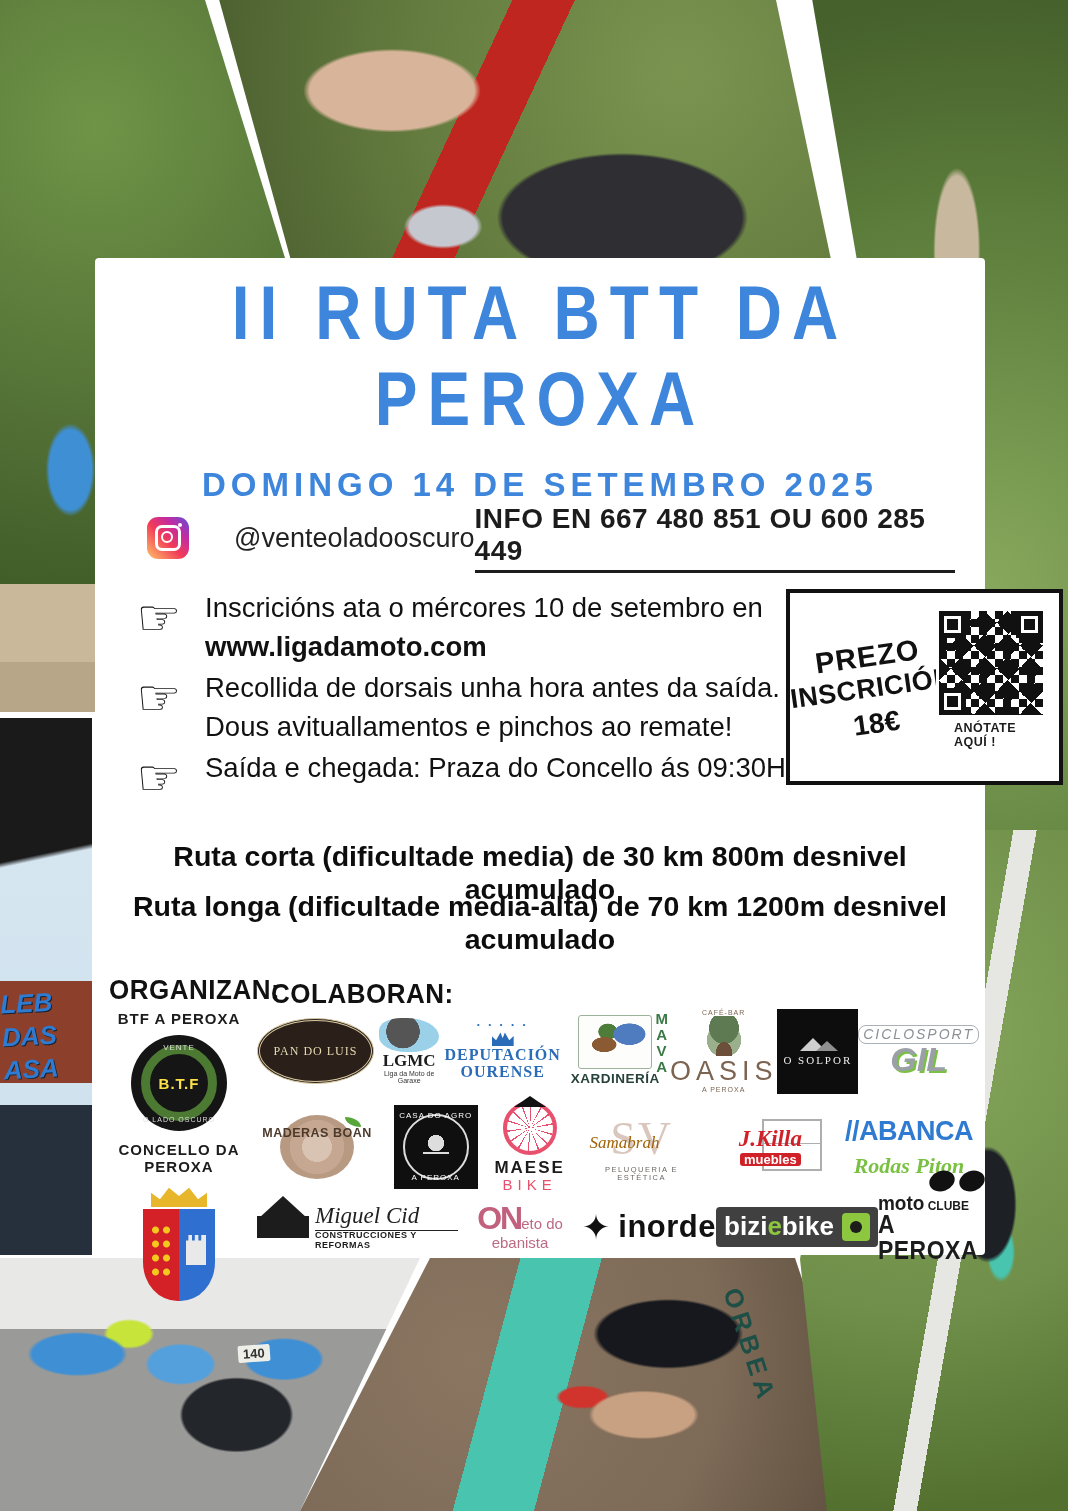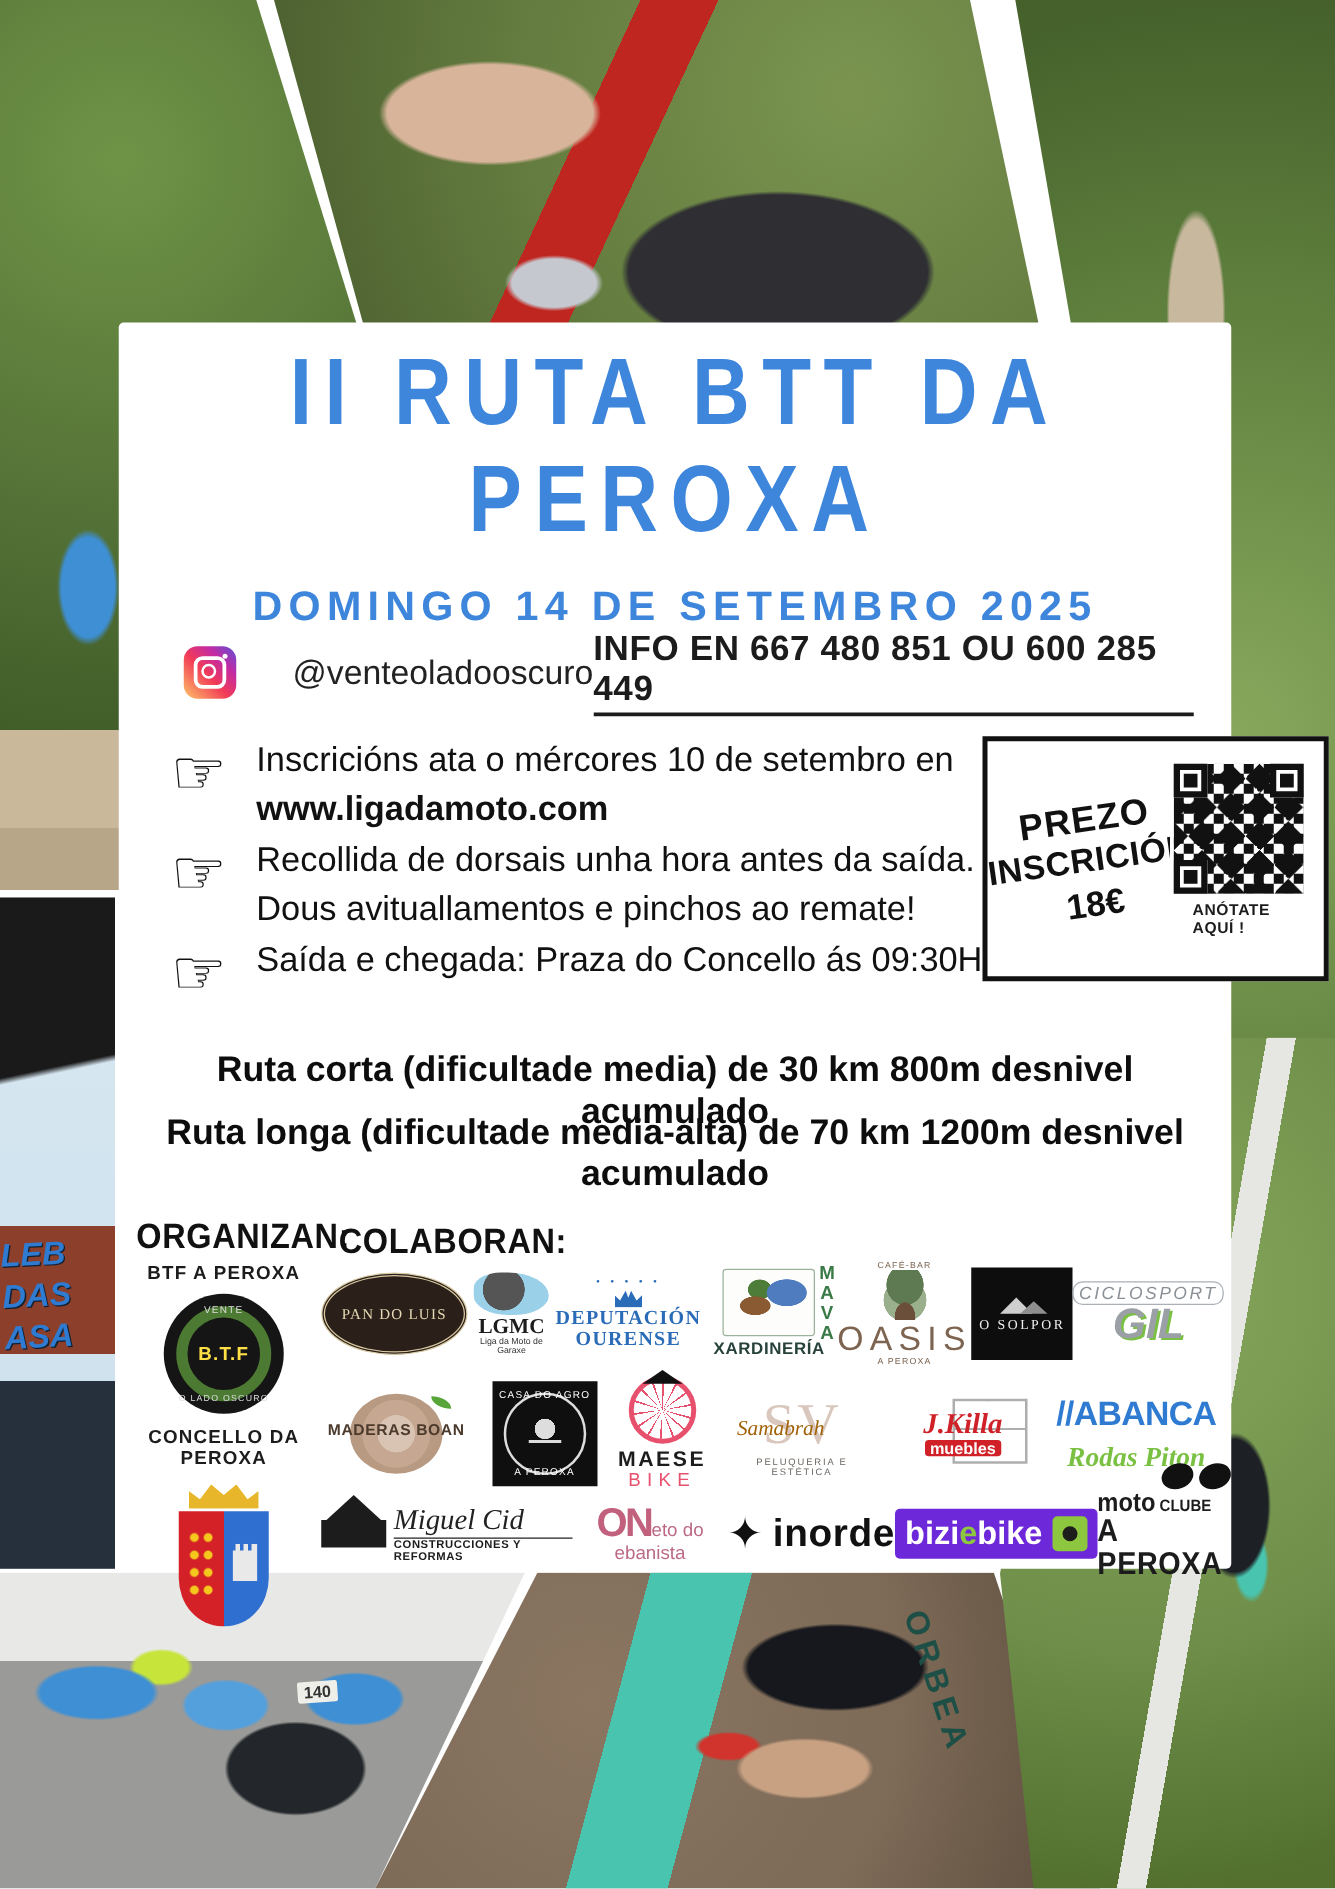--- a/index.html
+++ b/index.html
@@ -138,36 +138,36 @@
   .mava .nm{font-size:13.5px;font-weight:bold;color:#26423a;letter-spacing:0.5px;margin-top:3px;}
   .mava .vert{position:absolute;right:2px;top:-4px;font-size:15px;font-weight:bold;color:#3a7a46;
     display:flex;flex-direction:column;line-height:1.05;}
   .oasis .palm{width:52px;height:40px;margin:0 auto;
     background:
       radial-gradient(ellipse at 50% 95%, #6b4f3a 0 22%, rgba(0,0,0,0) 23%),
       radial-gradient(ellipse at 50% 30%, #5e7a52 0 40%, rgba(0,0,0,0) 41%),
       radial-gradient(circle at 50% 60%, #9ab08c 0 48%, rgba(0,0,0,0) 49%);}
   .oasis .nm{font-size:27px;color:#7d6450;letter-spacing:5px;margin-top:1px;}
   .oasis .side{font-size:7px;color:#7d6450;letter-spacing:1px;}
-  .solpor{width:86px;height:74px;background:#0d0d0d;color:#eee;display:flex;flex-direction:column;
+  .solpor{width:86px;height:85px;background:#0d0d0d;color:#eee;display:flex;flex-direction:column;
     align-items:center;justify-content:center;}
   .solpor .mts{width:44px;height:16px;background:#0d0d0d;position:relative;}
   .solpor .mts:before{content:"";position:absolute;left:4px;bottom:0;border-left:13px solid rgba(0,0,0,0);
     border-right:13px solid rgba(0,0,0,0);border-bottom:13px solid #cfcfcf;}
   .solpor .mts:after{content:"";position:absolute;right:2px;bottom:0;border-left:11px solid rgba(0,0,0,0);
     border-right:11px solid rgba(0,0,0,0);border-bottom:10px solid #8f8f8f;}
   .solpor .nm{font-size:11px;letter-spacing:2px;margin-top:4px;font-family:"Liberation Serif",serif;}
   .gil{font-style:italic;color:#8a9096;}
   .gil .c{font-size:14px;letter-spacing:2px;border:1px solid #aab0b6;padding:1px 4px;border-radius:8px;}
   .gil .g{font-size:34px;font-weight:bold;color:#9aa0a6;text-shadow:2px 2px 0 #7ac043;margin-top:-2px;}
   .maderas{position:relative;width:120px;}
   .maderas .slice{width:74px;height:64px;margin:0 auto;border-radius:50%;
     background:radial-gradient(circle at 50% 50%, #d9c3b2 0 30%, #c6a892 31% 55%, #b89a82 56% 80%, #a8876d 81%);}
   .maderas .leaf{position:absolute;right:16px;top:2px;width:16px;height:10px;background:#58a53a;border-radius:0 100% 0 100%;}
-  .maderas .nm{position:absolute;left:0;right:0;top:23px;font-size:12.5px;font-weight:bold;color:#4c3a2c;letter-spacing:0.5px;}
+  .maderas .nm{position:absolute;left:0;right:0;top:12px;font-size:12.5px;font-weight:bold;color:#4c3a2c;letter-spacing:0.5px;}
   .casa{width:84px;height:84px;background:#0f0f0f;color:#fff;display:flex;align-items:center;justify-content:center;position:relative;}
   .casa .circ{width:62px;height:62px;border:2px solid #ddd;border-radius:50%;display:flex;align-items:center;justify-content:center;}
   .casa .tree{width:26px;height:26px;background:
       linear-gradient(rgba(0,0,0,0) 70%, #ddd 70% 78%, rgba(0,0,0,0) 78%),
       radial-gradient(circle at 50% 35%, #ddd 0 38%, rgba(0,0,0,0) 39%);}
   .casa .ttop{position:absolute;top:7px;width:100%;text-align:center;font-size:8px;letter-spacing:1px;}
   .casa .tbot{position:absolute;bottom:7px;width:100%;text-align:center;font-size:8px;letter-spacing:1px;}
   .maese .wheel{width:46px;height:46px;border:4px solid #e8516e;border-radius:50%;margin:0 auto;position:relative;
     background:repeating-conic-gradient(#e8516e 0 4deg, rgba(0,0,0,0) 4deg 26deg);}
   .maese .cap{position:absolute;left:50%;top:-9px;transform:translateX(-50%);width:0;height:0;
@@ -201,21 +201,21 @@
   .mcid .house:before{content:"";position:absolute;left:2px;top:-2px;border-left:24px solid rgba(0,0,0,0);
     border-right:24px solid rgba(0,0,0,0);border-bottom:22px solid #1c1c1c;}
   .mcid .scr{font-size:23px;font-style:italic;font-family:"Liberation Serif",serif;color:#222;}
   .mcid .sub{font-size:9px;font-weight:bold;letter-spacing:0.5px;border-top:1.5px solid #222;margin-top:2px;}
   .oneto{color:#bc6a84;}
   .oneto .on{font-size:32px;font-weight:bold;color:#c2617e;letter-spacing:-2px;}
   .oneto .rest{font-size:15px;}
   .inorde{display:flex;align-items:center;}
   .inorde .star{font-size:34px;color:#111;margin-right:8px;line-height:30px;}
   .inorde .nm{font-size:31px;font-weight:bold;color:#111;letter-spacing:0.5px;}
-  .bizie{display:flex;align-items:center;background:#6d28d9;border-radius:4px;padding:6px 8px;}
+  .bizie{display:flex;align-items:center;background:#404040;border-radius:4px;padding:6px 8px;}
   .bizie .t{font-size:26px;font-weight:bold;color:#fff;}
   .bizie .e{color:#8dc63f;}
   .bizie .chip{width:28px;height:28px;margin-left:8px;background:#8dc63f;border-radius:4px;position:relative;}
   .bizie .chip:before{content:"";position:absolute;left:8px;top:8px;width:12px;height:12px;background:#1d1d1b;border-radius:50%;}
   .moto{position:relative;text-align:left;width:120px;}
   .moto .dots{position:absolute;right:-6px;top:-22px;display:flex;gap:4px;}
   .moto .dots i{width:26px;height:20px;background:#111;border-radius:50%;transform:rotate(-20deg);}
   .moto .m1{font-size:19px;font-weight:bold;transform:scaleY(1.1);}
   .moto .m1 .sm{font-size:12px;}
   .moto .m2{font-size:23px;font-weight:bold;letter-spacing:0.5px;transform:scaleY(1.1);}

